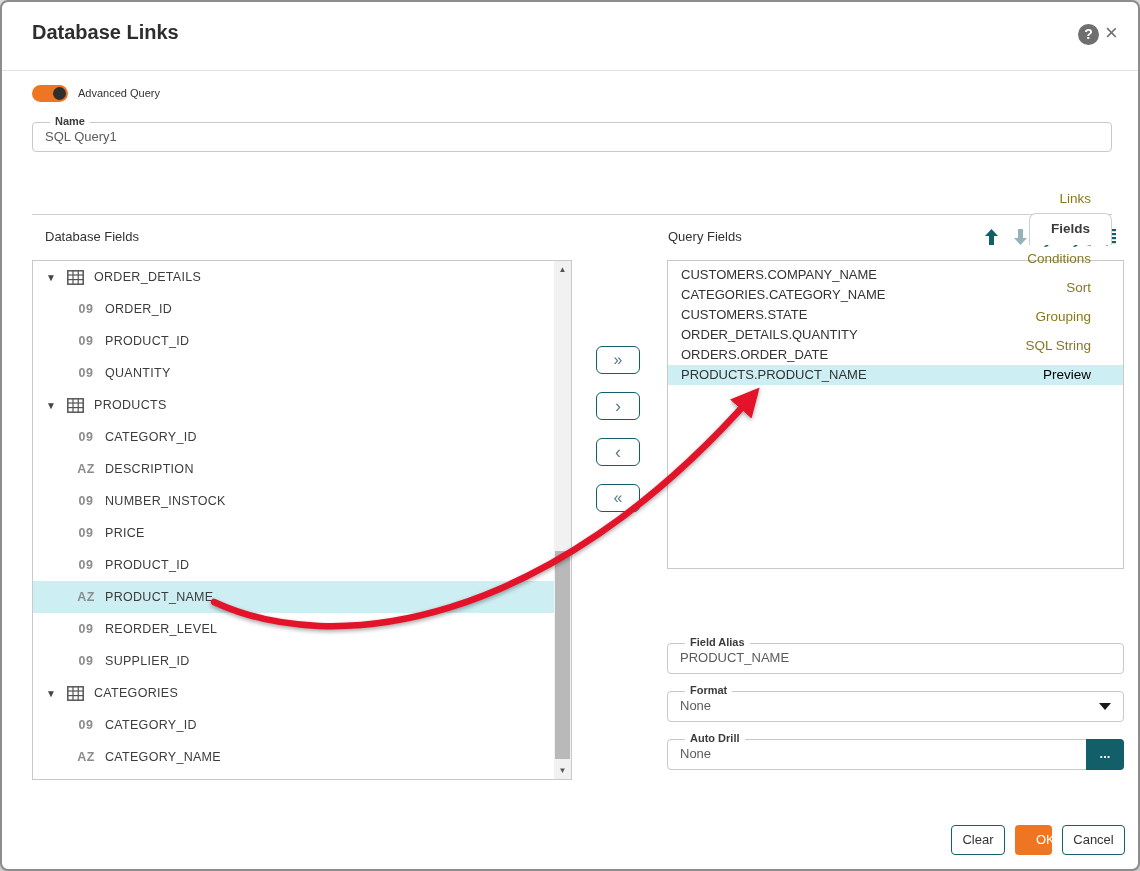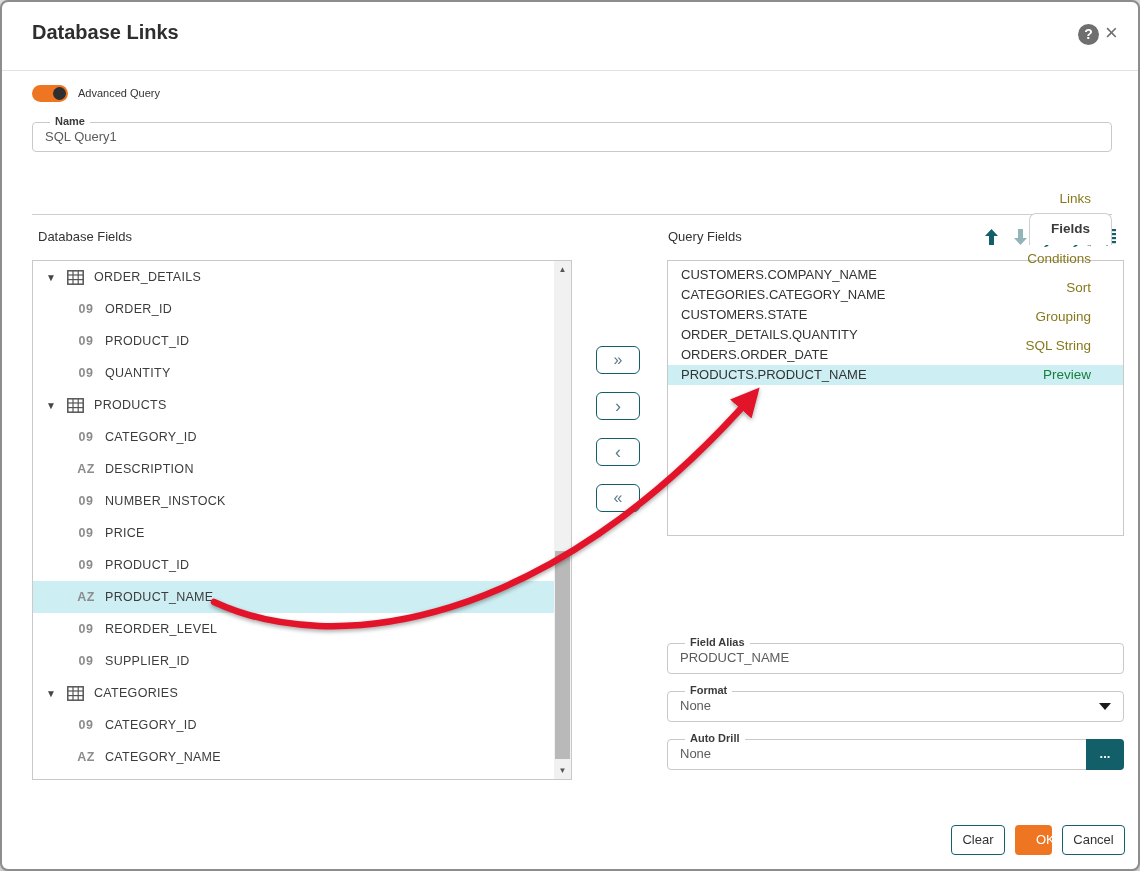--- a/index.html
+++ b/index.html
@@ -74,21 +74,21 @@
   .vscroll .sb-up { top:0; }
   .vscroll .sb-down { bottom:0; }
   .vscroll .sb-thumb { position:absolute; left:1px; width:15px; background:#b9b9b9; cursor:pointer; }
 
   
   .xfer { position:absolute; left:594px; width:44px; height:28px; background:#fff; border:1px solid #135f69;
     border-radius:6px; color:#5d7a8b; font-size:16px; display:flex; align-items:center; justify-content:center;
     cursor:pointer; line-height:1; }
 
   
-  #qf-panel { left:665px; top:258px; width:457px; height:276px; }
+  #qf-panel { left:665px; top:258px; width:457px; height:309px; }
   .qf-row { height:20px; line-height:20px; padding-left:13px; font-size:13px; color:#333; cursor:pointer; white-space:nowrap; }
   .qf-row.selected { background:#cdeef2; }
   #qf-list { padding-top:4px; }
 
   
   .btn { position:absolute; top:823px; height:30px; border-radius:4px; font-size:13px; text-align:center;
     line-height:28px; cursor:pointer; }
   .btn.outline { background:#fff; border:1px solid #14616b; color:#333; }
   .btn.primary { border:1px solid transparent; color:#fff; }
 
@@ -115,24 +115,24 @@
     <span class="fvalue">SQL Query1</span>
   </div>
 
   <div class="tabbar" id="tabbar">
       <div class="tab" style="color: rgb(134, 121, 29);">Links</div>
       <div class="tab active">Fields</div>
       <div class="tab" style="color: rgb(134, 121, 29);">Conditions</div>
       <div class="tab" style="color: rgb(134, 121, 29);">Sort</div>
       <div class="tab" style="color: rgb(134, 121, 29);">Grouping</div>
       <div class="tab" style="color: rgb(134, 121, 29);">SQL String</div>
-      <div class="tab" style="color: #15803d;">Preview</div>
-    </div>
-
-  <div class="panel-label" style="left:36px; top:227px;">Database Fields</div>
+      <div class="tab" style="color: #000000;">Preview</div>
+    </div>
+
+  <div class="panel-label" style="left:43px; top:227px;">Database Fields</div>
   <div class="panel-label" style="left:666px; top:227px;">Query Fields</div>
 
   <div class="qf-toolbar">
     <div class="ticon">
       <svg width="15" height="16" viewBox="0 0 15 16">
           <path d="M7.5 0 L14 7 H10 V16 H5 V7 H1 Z" fill="#135f69"></path>
         </svg>
     </div>
     <div class="ticon">
       <svg width="15" height="16" viewBox="0 0 15 16">

